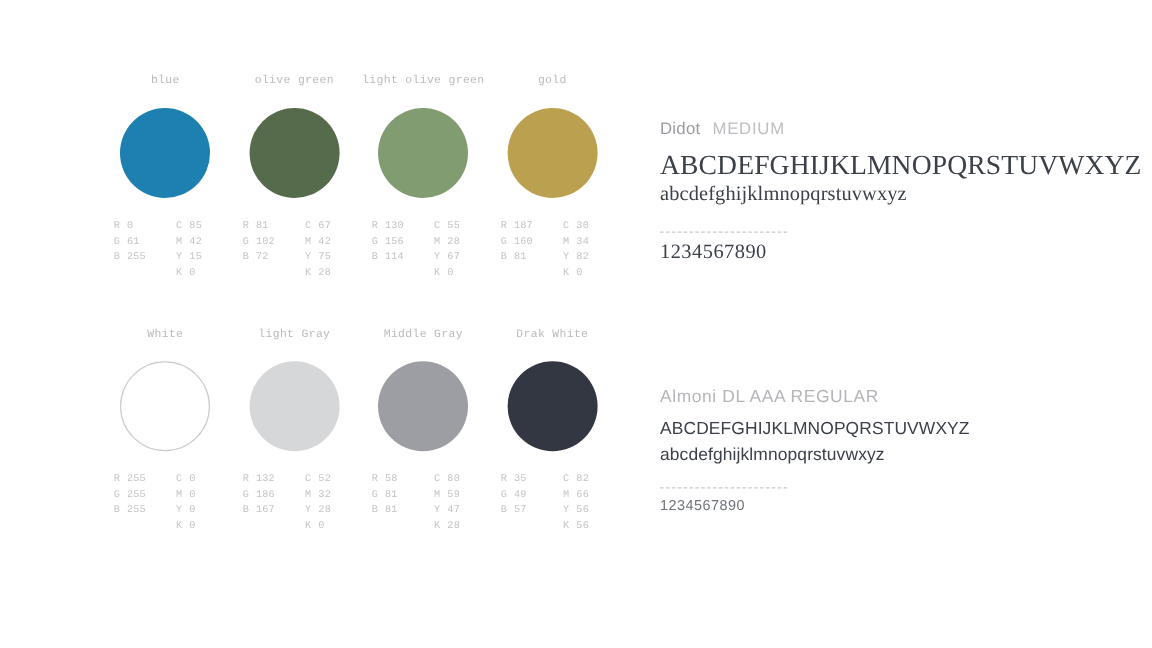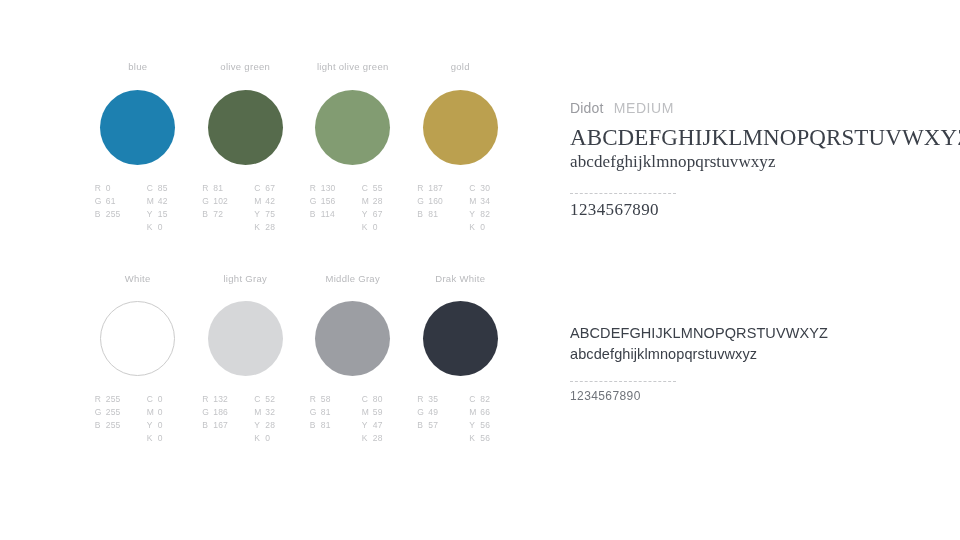--- a/index.html
+++ b/index.html
@@ -14,20 +14,21 @@
     overflow: hidden;
     position: relative;
   }
 
   
   .palette {
     position: absolute;
     left: 84px;
     top: 62px;
     width: 430px;
+    font-family: Liberation Mono, monospace;
   }
   .swatch-row {
     display: flex;
     gap: 0;
   }
   .swatch-row + .swatch-row {
     margin-top: 40px;
   }
   .swatch {
     width: 113px;
@@ -78,21 +79,21 @@
   .values .ln .k {
     display: inline-block;
     width: 11px;
   }
   .values .col.cmyk .ln { justify-content: flex-start; }
   .spacer-line { visibility: hidden; }
 
   
   .typo {
     position: absolute;
-    left: 570px;
+    left: 550px;
     top: 100px;
     width: 340px;
   }
   .typo-block + .typo-block {
     margin-top: 103px;
   }
   .typo-title {
     line-height: 1;
     margin-bottom: 9px;
     white-space: nowrap;
@@ -505,19 +506,22 @@
     <div class="typo-title">
       <span class="fam">Didot</span><span class="weight">MEDIUM</span>
     </div>
     <div class="serif-upper">ABCDEFGHIJKLMNOPQRSTUVWXYZ</div>
     <div class="serif-lower">abcdefghijklmnopqrstuvwxyz</div>
     <div class="divider"></div>
     <div class="serif-nums">1234567890</div>
   </div>
 
   <div class="typo-block sans-block">
+    <div class="typo-title">
+      <span class="fam">Almoni DL AAA REGULAR</span>
+    </div>
     <div class="sans-upper">ABCDEFGHIJKLMNOPQRSTUVWXYZ</div>
     <div class="sans-lower">abcdefghijklmnopqrstuvwxyz</div>
     <div class="divider"></div>
     <div class="sans-nums">1234567890</div>
   </div>
 
 </section>
 
 </body></html>

